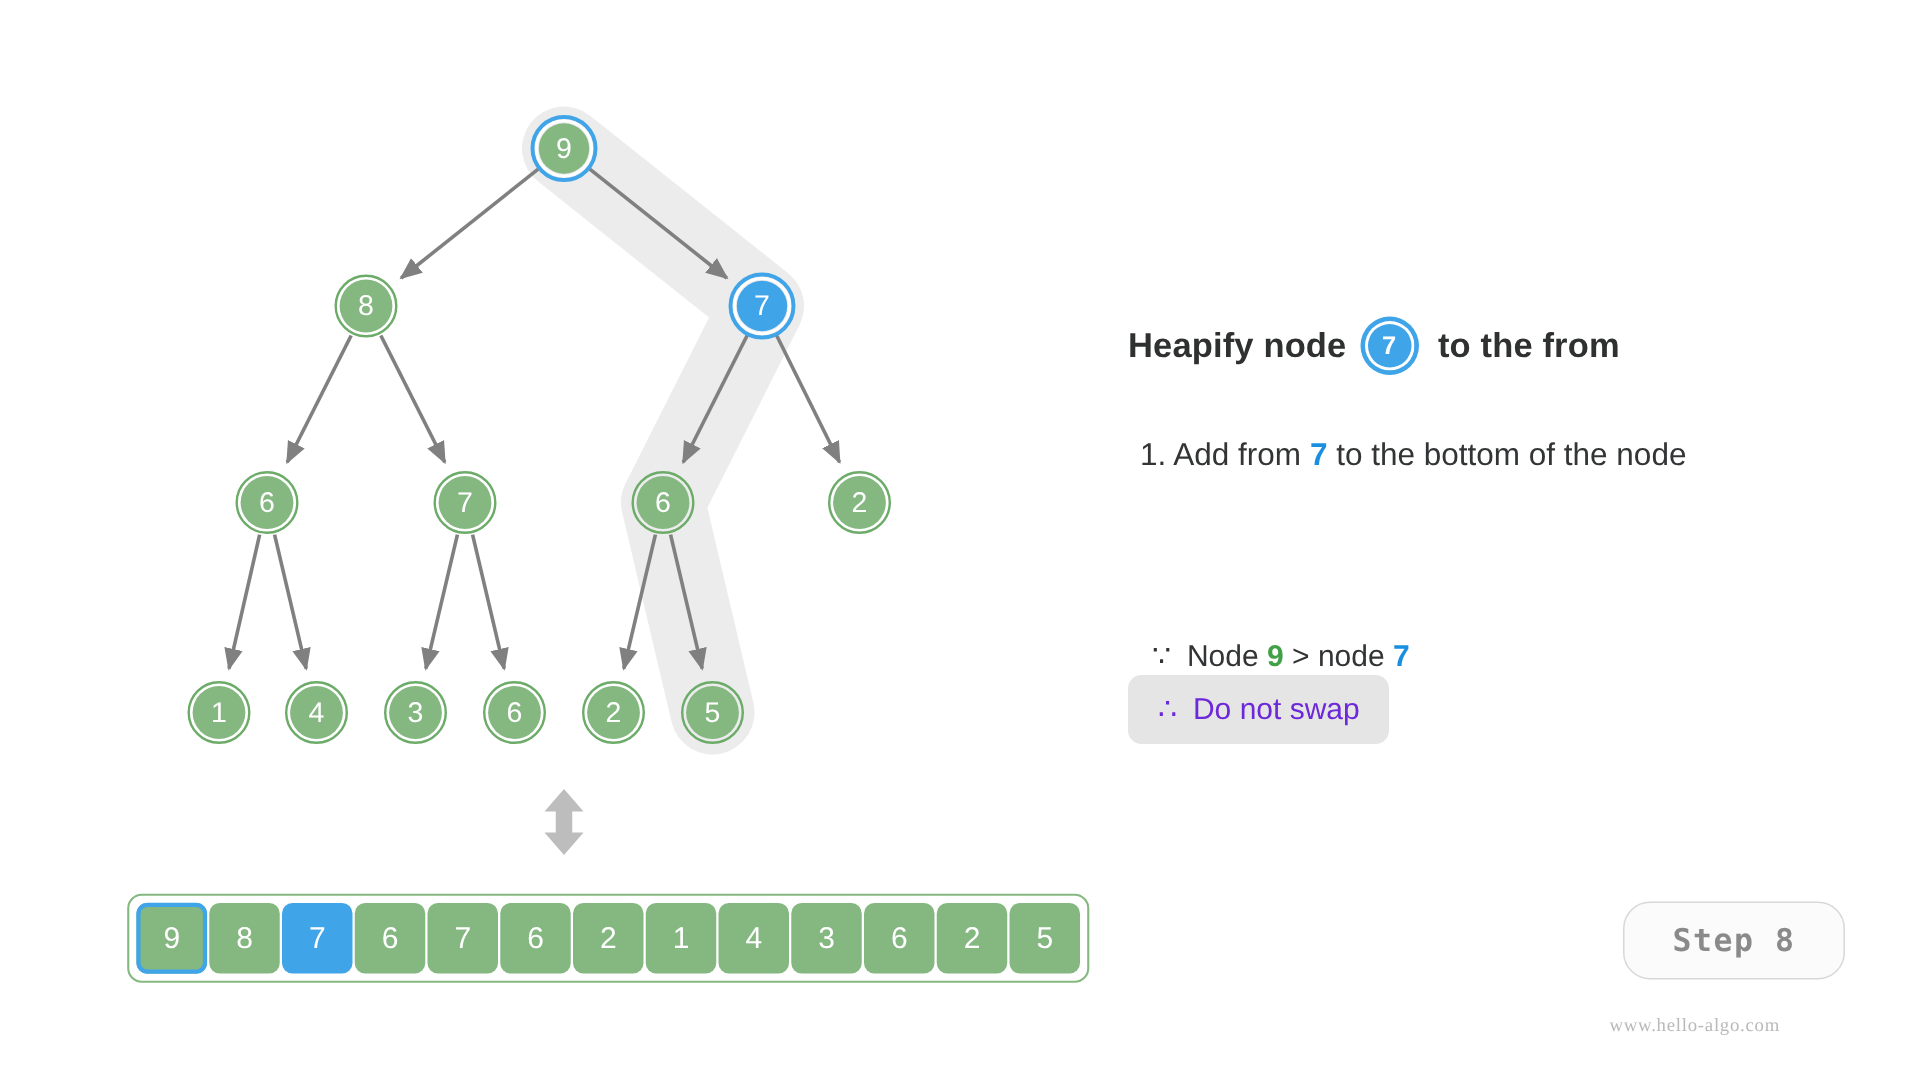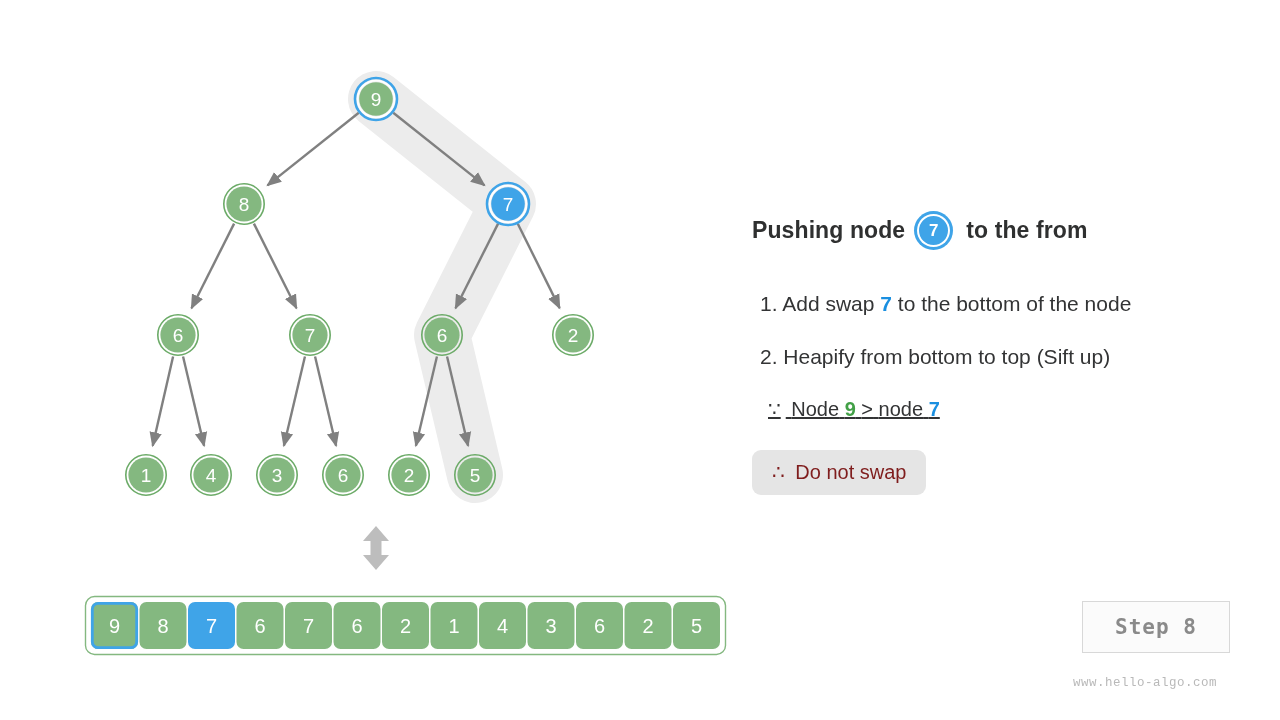--- a/index.html
+++ b/index.html
@@ -51,47 +51,47 @@
     position: absolute; left: 8px;
     font-size: 21px; color: #333435; white-space: nowrap;
   }
   #step1 { top: 292px; }
   #step2 { top: 345px; }
 
   .hl-green { color: #42a047; font-weight: bold; }
   .hl-blue  { color: #1a8fe0; font-weight: bold; }
 
   #reason-line {
-    position: absolute; left: 16px; top: 397px;
-    font-size: 20px; color: #333435; white-space: nowrap; text-decoration: underline;
+    position: absolute; left: 16px; top: 425px;
+    font-size: 20px; color: #333435; white-space: nowrap;
   }
   #reason-line .sym { margin-right: 5px; }
 
   #conclusion {
     position: absolute; left: 0px; top: 450px;
     background: #e5e5e5; border-radius: 9px;
     padding: 10px 20px 11px 20px;
-    font-size: 20px; color: #7f1d1d; white-space: nowrap;
+    font-size: 20px; color: #6d28d9; white-space: nowrap;
   }
   #conclusion .sym { margin-right: 5px; }
 
   
   #step-badge {
     position: absolute; left: 1082px; top: 601px;
     width: 148px; height: 52px;
-    border: 1px solid #d8d8d8; border-radius: 0;
+    border: 1px solid #d8d8d8; border-radius: 18px;
     background: #fbfbfb;
     display: flex; align-items: center; justify-content: center;
     font-family: "DejaVu Sans Mono", monospace;
     font-size: 21px; font-weight: bold; color: #8a8a8a;
     letter-spacing: 1px;
   }
   #watermark {
     position: absolute; left: 1073px; top: 676px;
-    font-family: Liberation Mono, monospace;
+    font-family: Liberation Serif, serif;
     font-size: 12.5px; color: #b9b9b9; letter-spacing: 0.5px;
   }
 </style>
 </head>
 <body>
 
 <div id="stage">
 
   <div id="tree-panel">
     <svg id="tree-svg" viewBox="0 0 740 720">
@@ -244,33 +244,32 @@
             <rect x="673" y="602" width="47" height="47" rx="7" ry="7" fill="#84b880"></rect>
             <text x="696.5" y="626" class="arr-text">5</text>
           </g>
         </g>
     </svg>
   </div>
 
   <div id="info-panel">
 
     <div id="title-row">
-      <span class="t-seg">Pushing node</span>
+      <span class="t-seg">Heapify node</span>
       <span class="badge-node">7</span>
       <span class="t-seg">to the from</span>
     </div>
 
     <div class="step-line" id="step1">
       <span>1.</span>
-      <span>Add swap</span>
+      <span>Add from</span>
       <span class="hl-blue">7</span>
       <span>to the bottom of the node</span>
     </div>
 
-    <div class="step-line" id="step2">2. Heapify from bottom to top (Sift up)</div>
 
     <div id="reason-line">
       <span class="sym">∵</span>
       <span>Node</span>
       <span class="hl-green">9</span>
       <span>&gt;</span>
       <span>node</span>
       <span class="hl-blue">7</span>
     </div>
 

